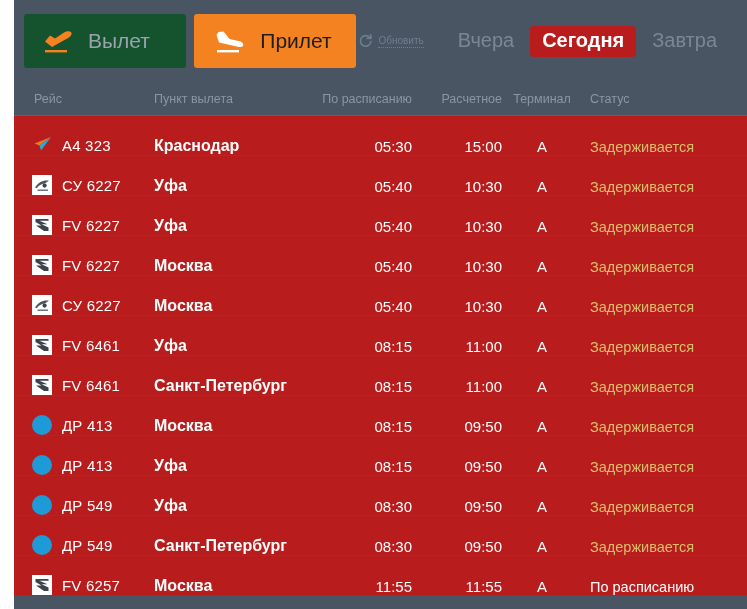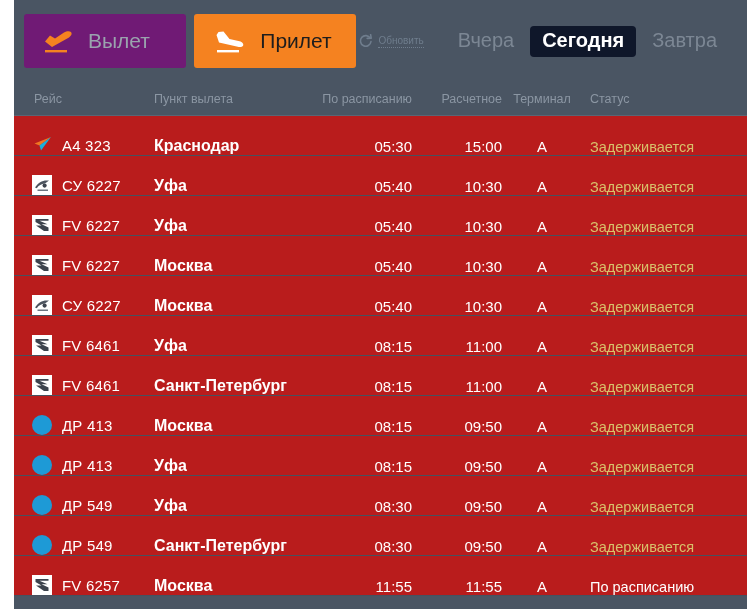--- a/index.html
+++ b/index.html
@@ -38,21 +38,21 @@
     border: none;
     display: flex;
     align-items: center;
     gap: 12px;
     padding: 0 22px 0 18px;
     cursor: pointer;
     font-size: 21px;
     font-family: "Liberation Sans", "DejaVu Sans", sans-serif;
   }
   .tab-departure {
-    background: #701a75;
+    background: #14532d;
     color: #9aa3ae;
     border-radius: 3px;
   }
   .tab-arrival {
     background: #f58220;
     color: #1d1d1d;
     border-radius: 3px;
     margin-left: 8px;
     justify-content: center;
   }
@@ -88,21 +88,21 @@
     color: #7c8794;
     padding: 3px 12px 5px 12px;
     border-radius: 4px;
     cursor: pointer;
     background: none;
     border: none;
     font-family: inherit;
     white-space: nowrap;
   }
   .day.active {
-    background: #0f172a;
+    background: #b91c1c;
     color: #ffffff;
     font-weight: bold;
   }
 
   
   .table { width: 733px; }
 
   .thead {
     display: flex;
     align-items: center;

